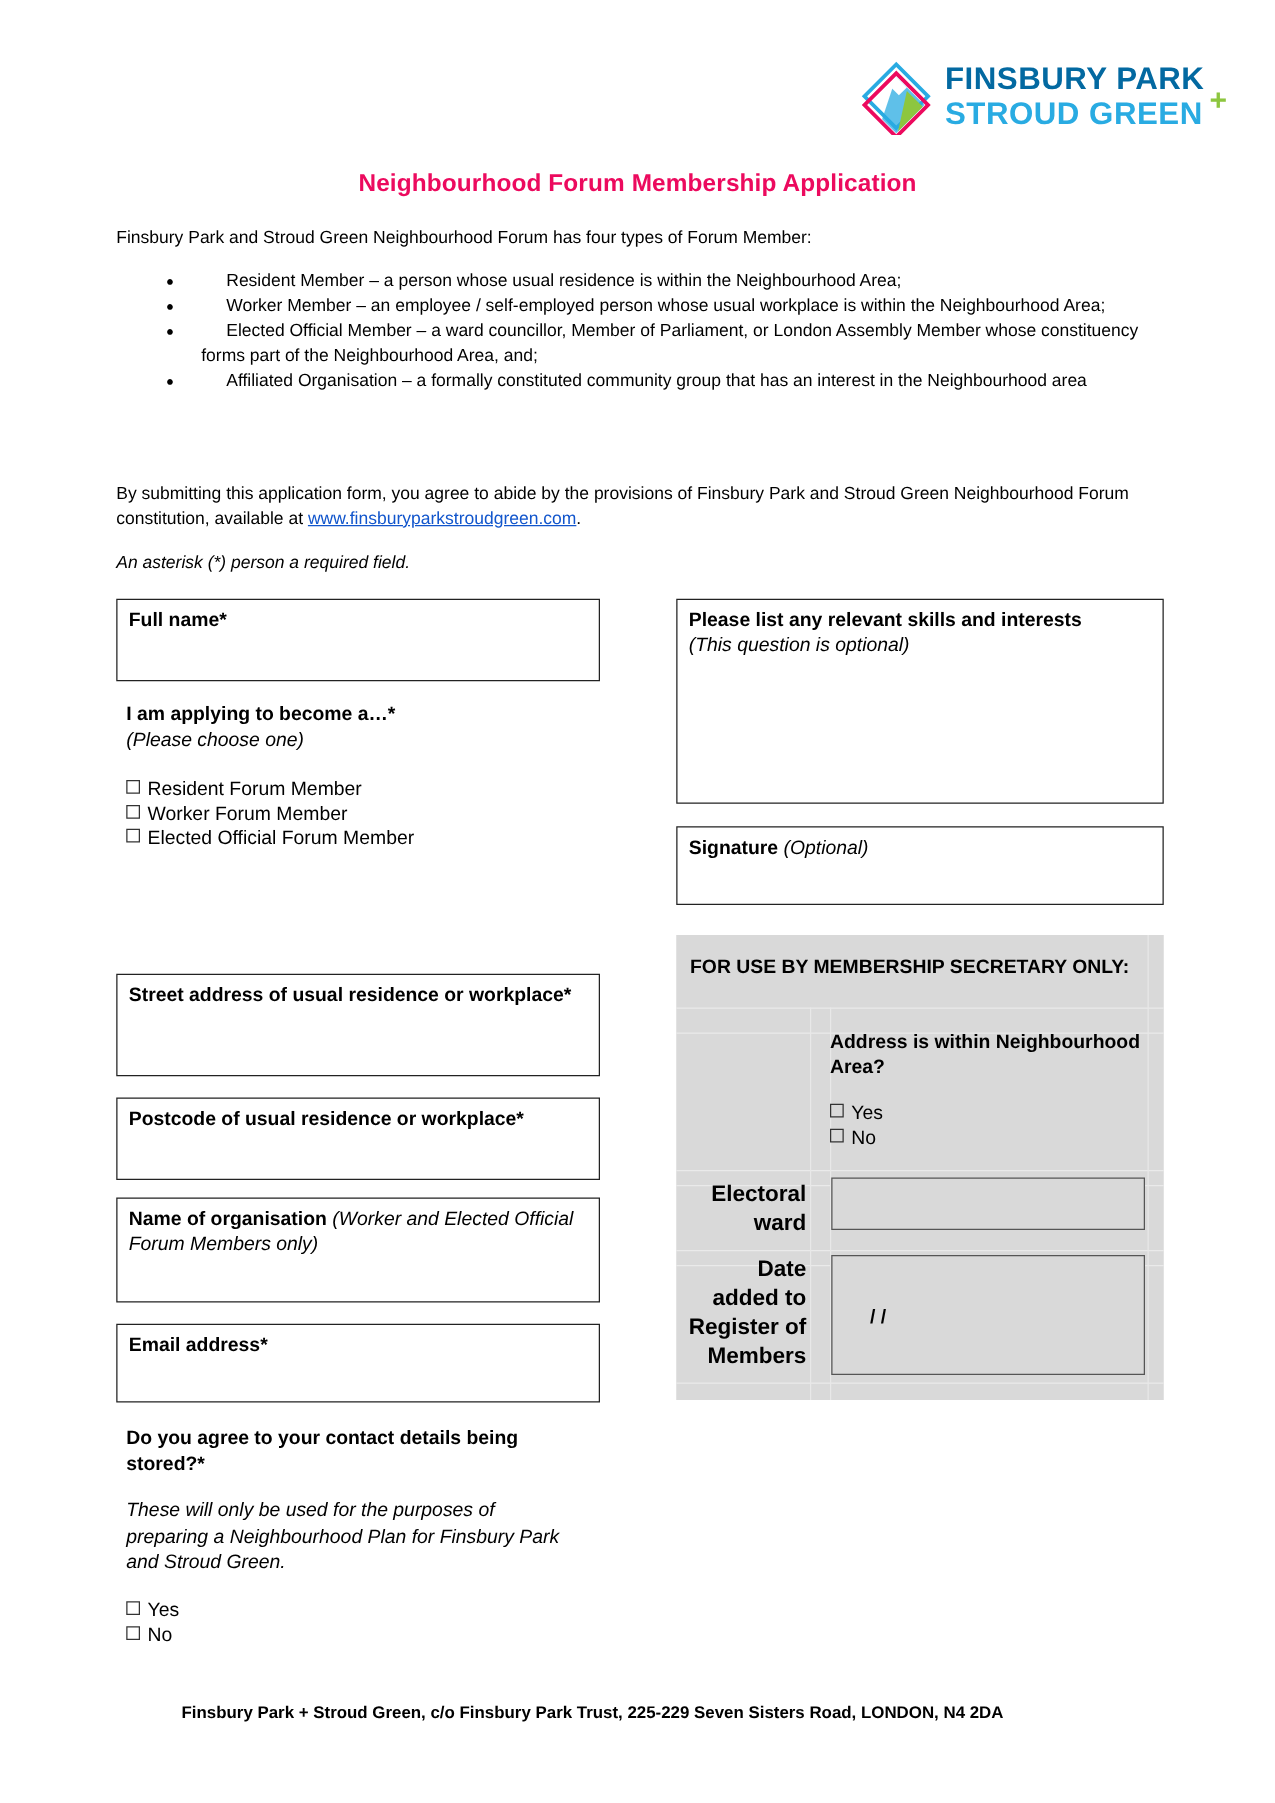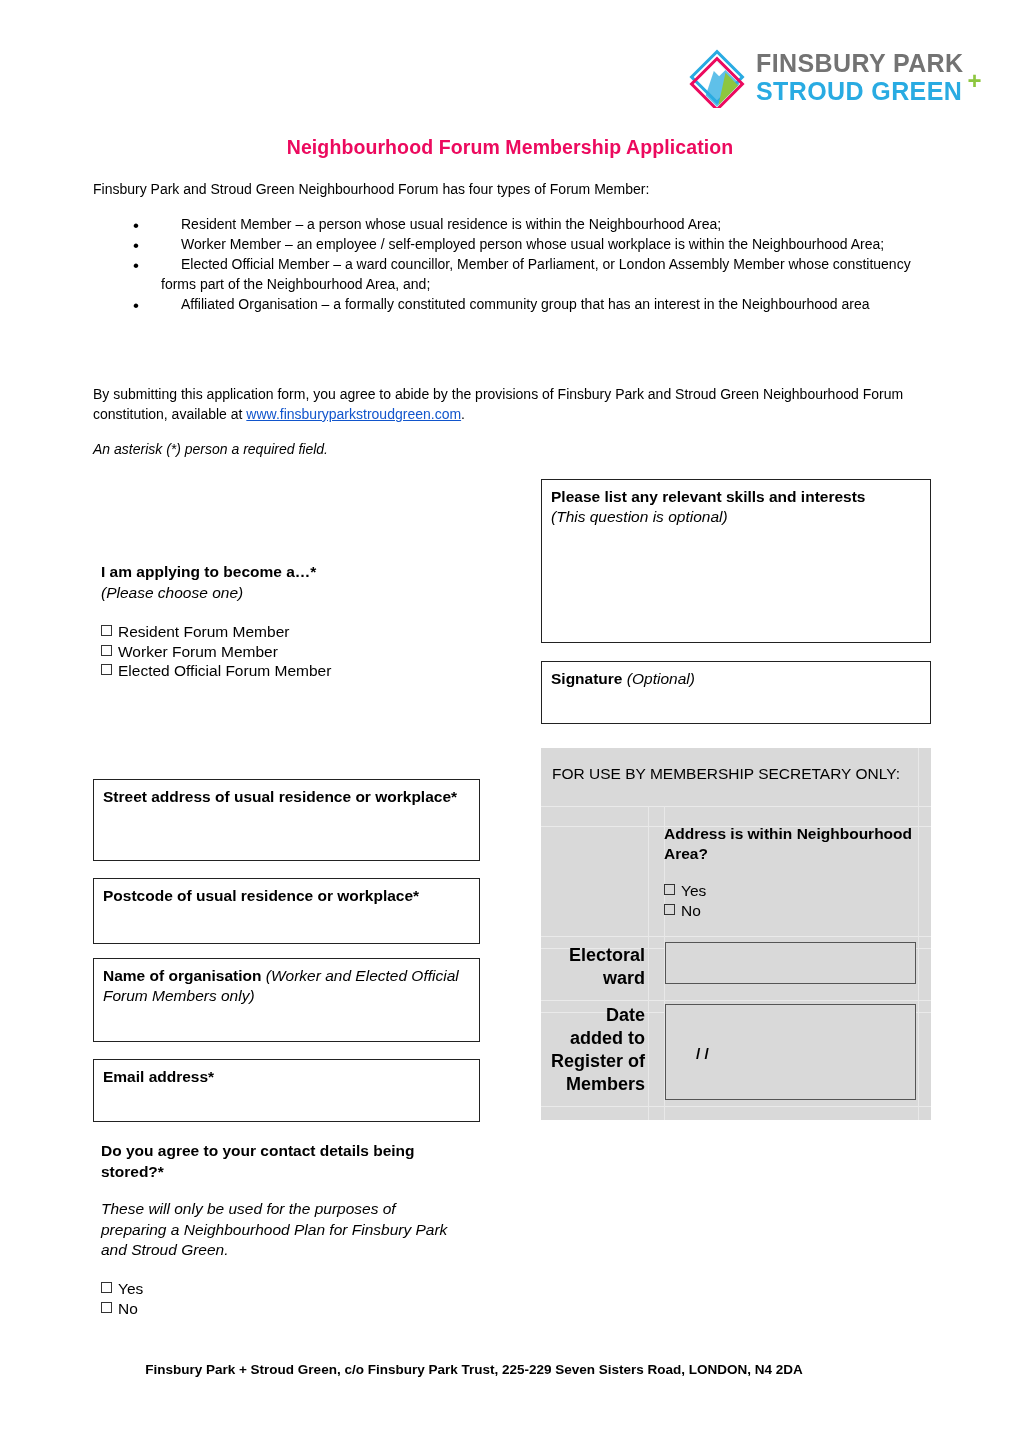--- a/index.html
+++ b/index.html
@@ -40,21 +40,21 @@
   }
   .logo-words {
     margin-left: 8px;
     position: relative;
     line-height: 1.0;
   }
   .logo-line1 {
     font-size: 25px;
     font-weight: bold;
     letter-spacing: 0.4px;
-    color: #737373;
+    color: #0369a1;
     white-space: nowrap;
     text-align: right;
   }
   .logo-line2 {
     font-size: 25px;
     font-weight: bold;
     letter-spacing: 0.4px;
     color: #29abe2;
     white-space: nowrap;
     margin-top: 3px;
@@ -167,21 +167,21 @@
     height: 372px;
     background: #d9d9d9;
     box-sizing: border-box;
   }
   .sec-title {
     position: absolute;
     left: 11px;
     top: 16px;
     width: 356px;
     font-size: 15.5px;
-    font-weight: normal;
+    font-weight: bold;
     line-height: 1.3;
   }
   .sec-divider {
     position: absolute;
     left: 107px;
     top: 58px;
     width: 1px;
     height: 314px;
     background: #e8e8e8;
   }
@@ -290,20 +290,23 @@
     <li><span class="b">Elected Official Member</span><span> – a ward councillor, Member of Parliament, or London Assembly Member whose constituency forms part of the Neighbourhood Area, and;</span></li>
     <li><span class="b">Affiliated Organisation</span><span> – a formally constituted community group that has an interest in the Neighbourhood area</span></li>
   </ul>
 
   <div class="body-block agree">
     <span>By submitting this application form, you agree to abide by the provisions of Finsbury Park and Stroud Green Neighbourhood Forum constitution, available at </span><a href="#">www.finsburyparkstroudgreen.com</a><span>.</span>
   </div>
 
   <div class="body-block asterisk-note">An asterisk (*) person a required field.</div>
 
+  <div class="fbox" style="left:93px; top:479px; width:387px; height:66px;">
+    <span class="lbl">Full name*</span>
+  </div>
 
   <div class="freetext bold" style="left:101px; top:562px; width:380px;">I am applying to become a…*</div>
   <div class="freetext ital" style="left:101px; top:583px; width:380px;">(Please choose one)</div>
 
   <div class="checklist" style="left:101px; top:622px;">
     <div class="row">
       <span class="cbx"></span><span>Resident Forum Member</span>
     </div>
     <div class="row">
       <span class="cbx"></span><span>Worker Forum Member</span>

